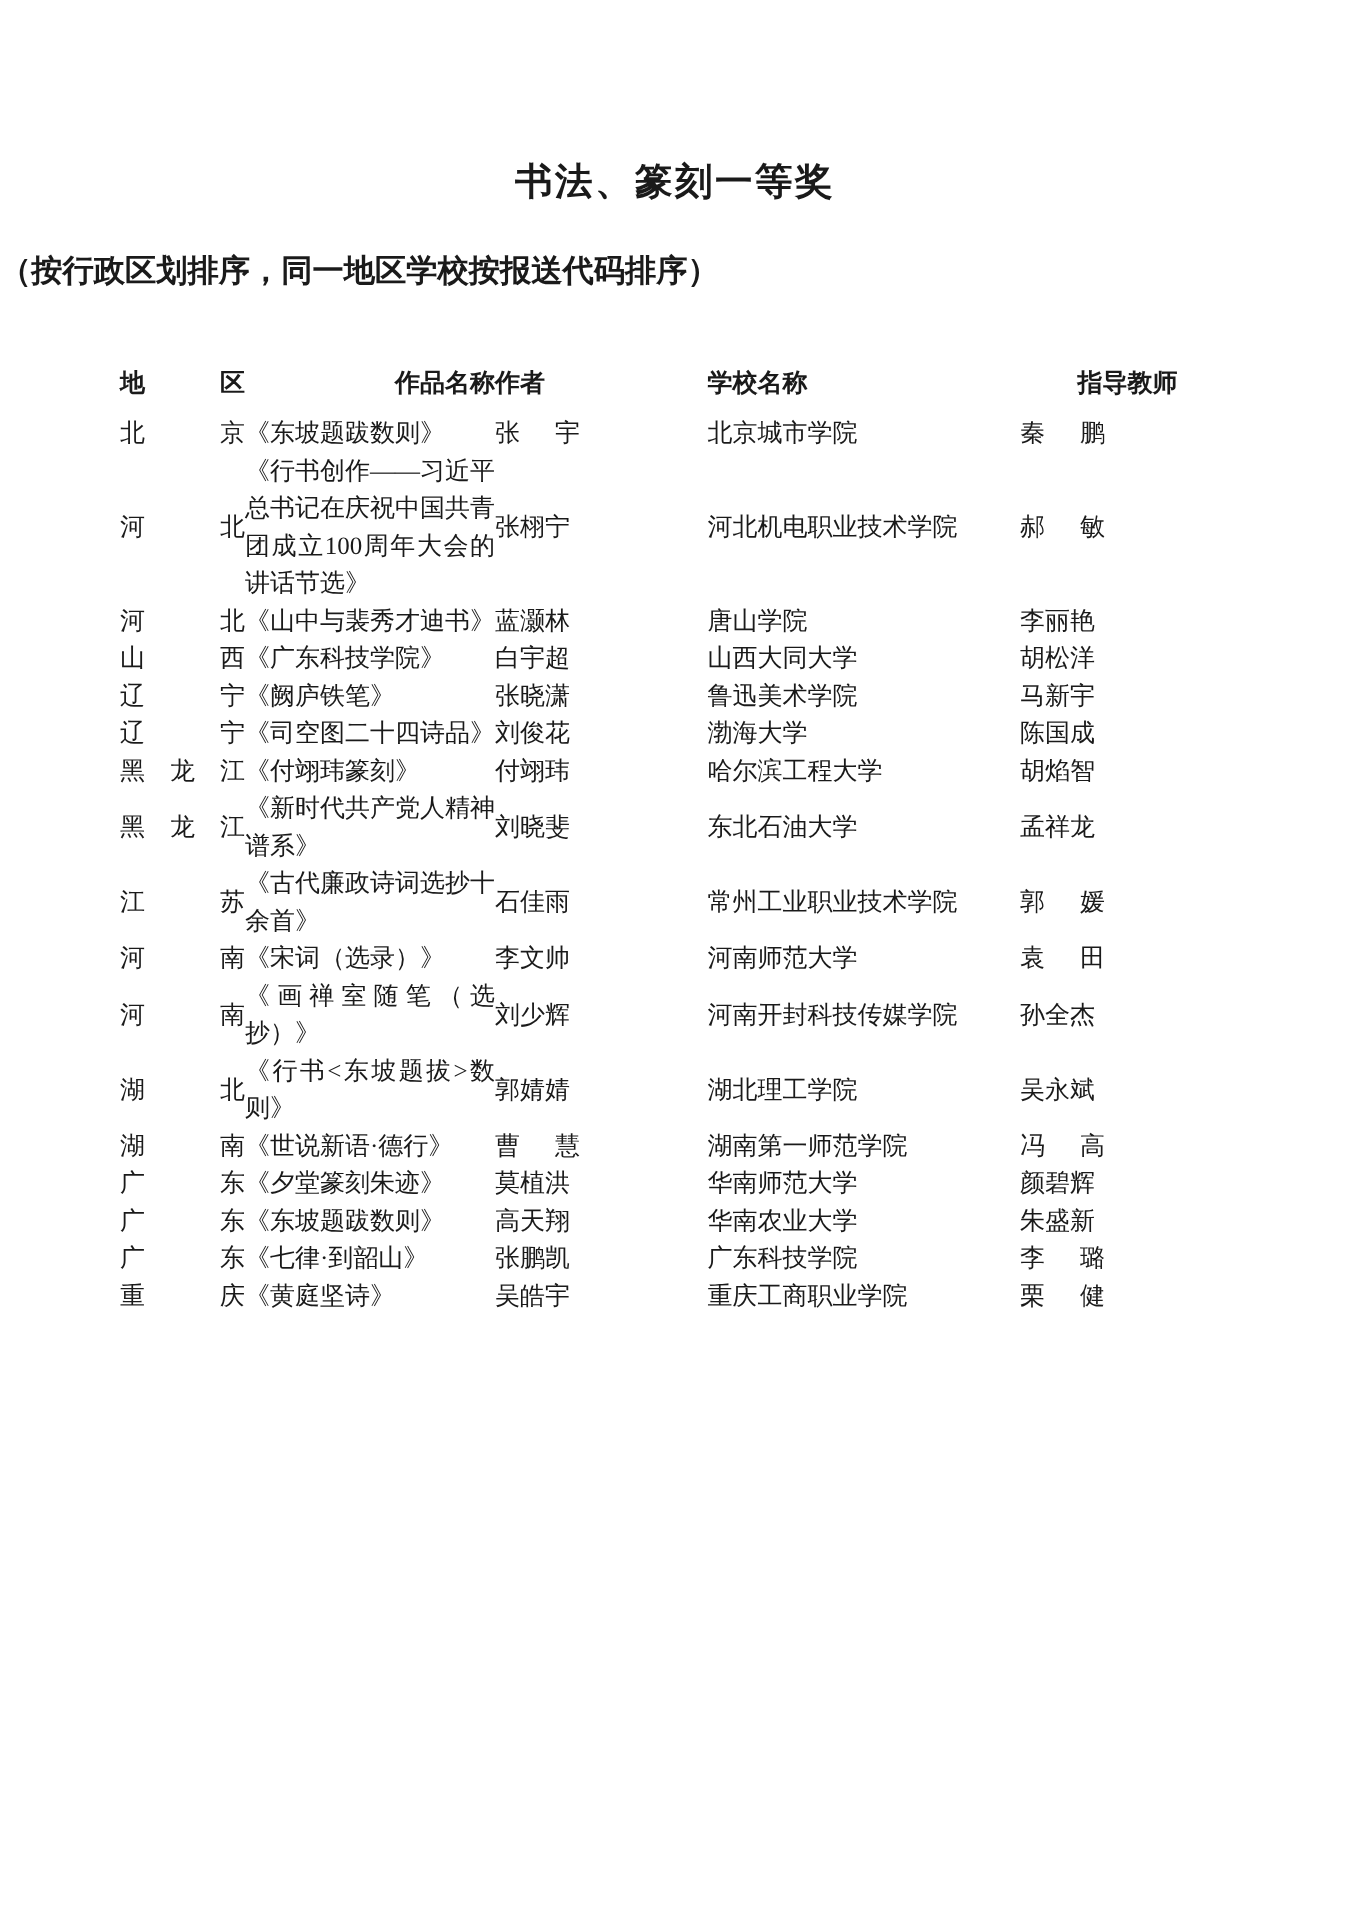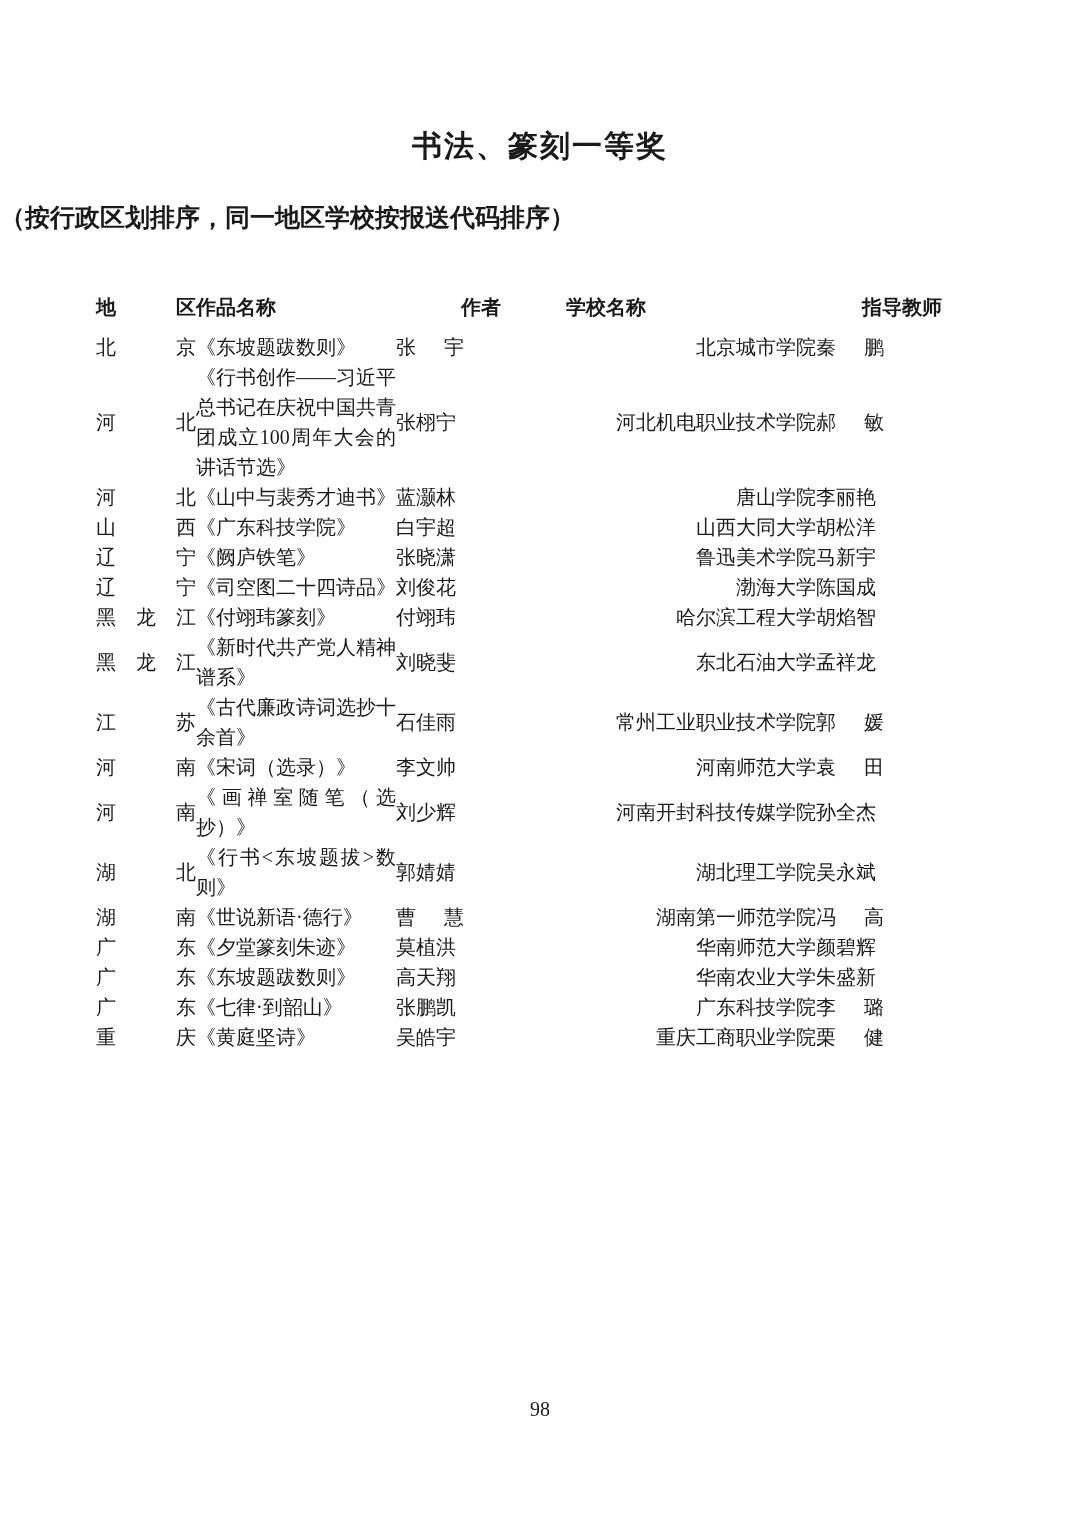--- a/index.html
+++ b/index.html
@@ -80,22 +80,22 @@
     height: 50px;
     text-align: left;
     white-space: nowrap;
   }
   th.h-region {
     text-align: justify;
     text-align-last: justify;
     width: 64px;
     padding-right: 36px;
   }
-  th.h-work   { text-align: left; }
-  th.h-author { text-align: center; }
+  th.h-work   { text-align: right; }
+  th.h-author { text-align: left; }
   th.h-school { text-align: left; }
   th.h-teacher{ text-align: center; padding-left: 24px;}
 
   
   tbody tr { }
   tbody td {
     padding-top: 7px;
     padding-bottom: 7px;
   }
 
@@ -126,21 +126,21 @@
   }
   td.author .sp2 {
     display: inline-block;
     width: 68px;
     text-align: justify;
     text-align-last: justify;
   }
 
   
   td.school {
-    text-align: right;
+    text-align: left;
     white-space: nowrap;
     padding-right: 10px;
   }
 
   
   td.teacher {
     text-align: left;
     padding-left: 24px;
     white-space: nowrap;
   }
@@ -307,15 +307,14 @@
             <td class="region">重庆</td>
             <td class="work">《黄庭坚诗》</td>
             <td class="author">吴皓宇</td>
             <td class="school">重庆工商职业学院</td>
             <td class="teacher"><span class="sp2">栗健</span></td>
           </tr>
         </tbody>
     </table>
   </div>
 
-  <div class="page-number">98</div>
 
 </div>
 
 </body></html>

